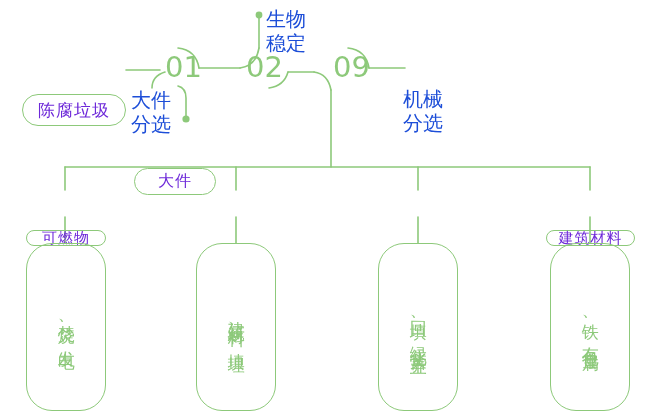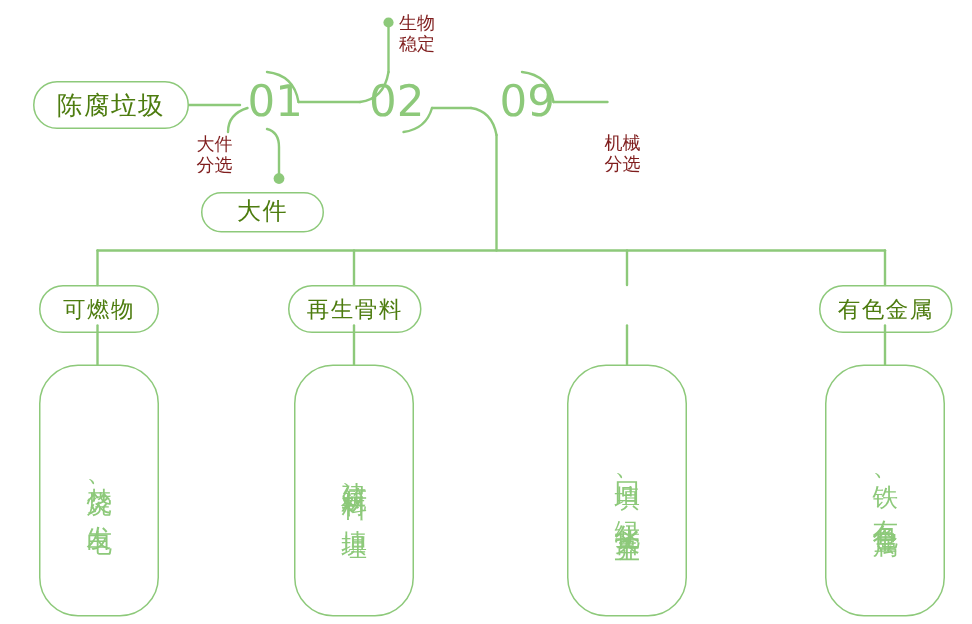--- a/index.html
+++ b/index.html
@@ -25,61 +25,62 @@
     width: 648px;
     height: 416px;
   }
 
   
   .pill {
     position: absolute;
     box-sizing: border-box;
     border: 1.6px solid #8dc97a;
     border-radius: 999px;
-    color: #4d7c0f;
+    color: #6d28d9;
     display: flex;
     align-items: center;
     justify-content: center;
     letter-spacing: 1px;
     white-space: nowrap;
     background: transparent;
+    margin-top: 40px;
   }
   .pill-root {
     left: 22px; top: 54px;
     width: 104px; height: 32px;
     font-size: 17px;
   }
   .pill-bulky {
     left: 134px; top: 128px;
     width: 82px; height: 27px;
     font-size: 16px;
   }
   .pill-cat {
-    height: 32px;
+    height: 16px;
     font-size: 15px;
     top: 190px;
   }
 
   
   .stage-num {
     position: absolute;
     color: #8dc97a;
     font-size: 29px;
     font-weight: 400;
     letter-spacing: 0px;
     font-family: "DejaVu Sans", sans-serif;
     line-height: 1;
     text-align: center;
   }
 
   
   .caption {
     position: absolute;
-    color: #7f1d1d;
-    font-size: 12px;
+    color: #1d4ed8;
+    font-size: 20px;
     line-height: 1.18;
     white-space: pre-line;
     text-align: right;
   }
 
   
   .outcome {
     position: absolute;
     box-sizing: border-box;
     border: 1.4px solid #8dc97a;
@@ -167,31 +168,28 @@
   <div class="caption" style="left:355px; top:88px;margin-left:48px;">机械
 分选</div>
 
   <div class="pill pill-cat" style="left:26px; width:80px;">
     <span>可燃物</span>
   </div>
   <div class="outcome" style="left:26px; width:80px;">
     <span class="vtext">焚烧、发电</span>
   </div>
 
-  <div class="pill pill-cat" style="left:192px; width:89px;">
-    <span>再生骨料</span>
-  </div>
   <div class="outcome" style="left:196px; width:80px;">
     <span class="vtext">建筑材料、填埋</span>
   </div>
 
   <div class="outcome" style="left:378px; width:80px;">
     <span class="vtext">回填、绿化营养土</span>
   </div>
 
   <div class="pill pill-cat" style="left:546px; width:89px;">
-    <span>有色金属</span>
+    <span>建筑材料</span>
   </div>
   <div class="outcome" style="left:550px; width:80px;">
     <span class="vtext">铁、有色金属</span>
   </div>
 
 </div>
 
 </body></html>

